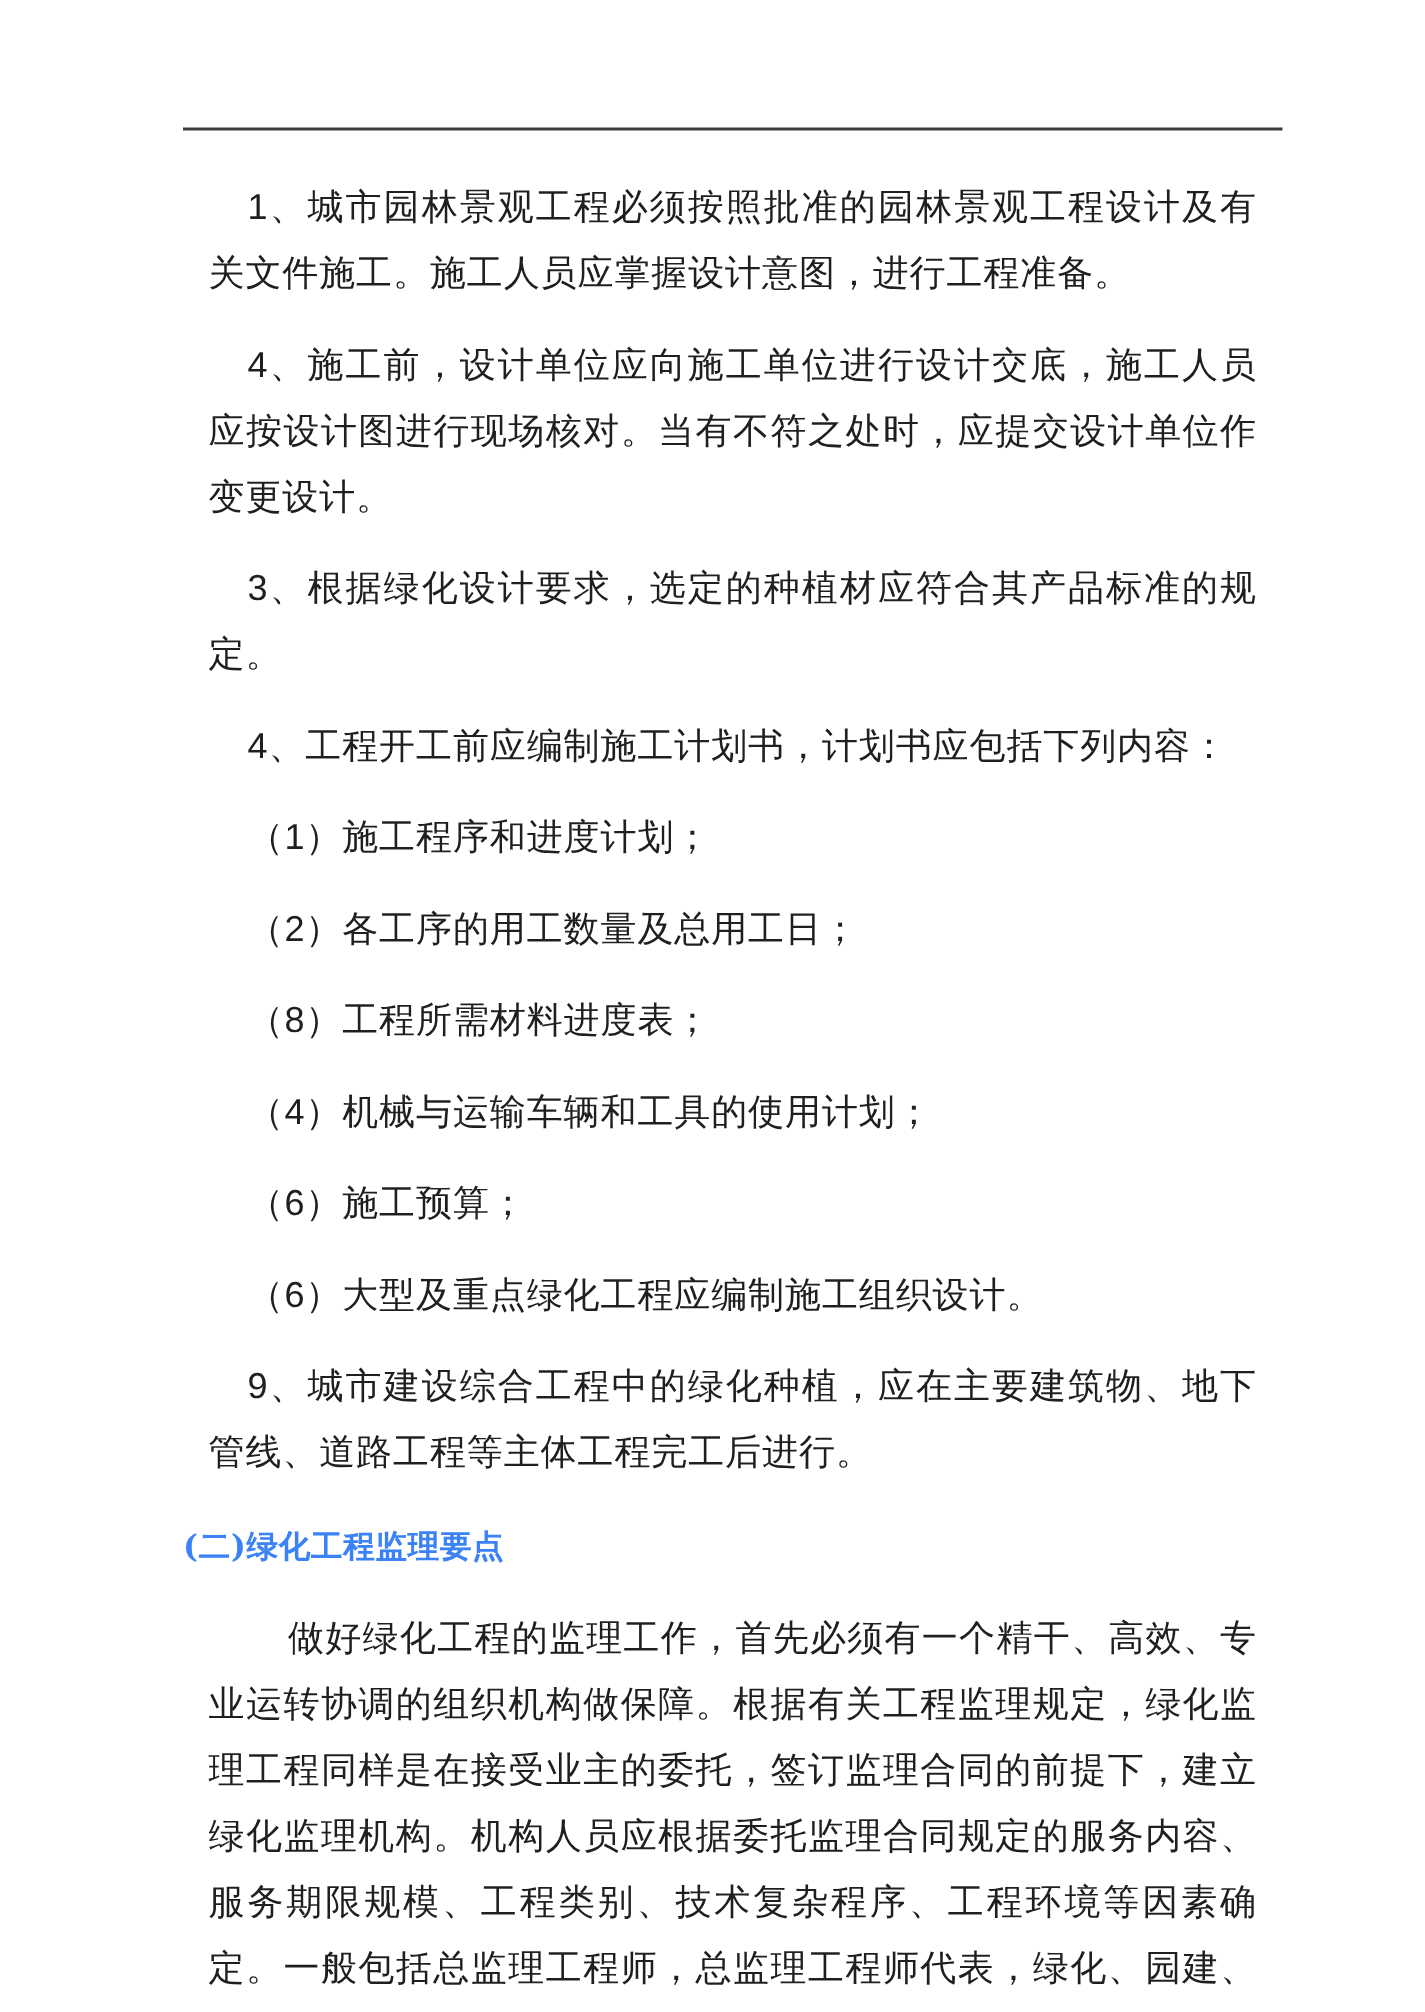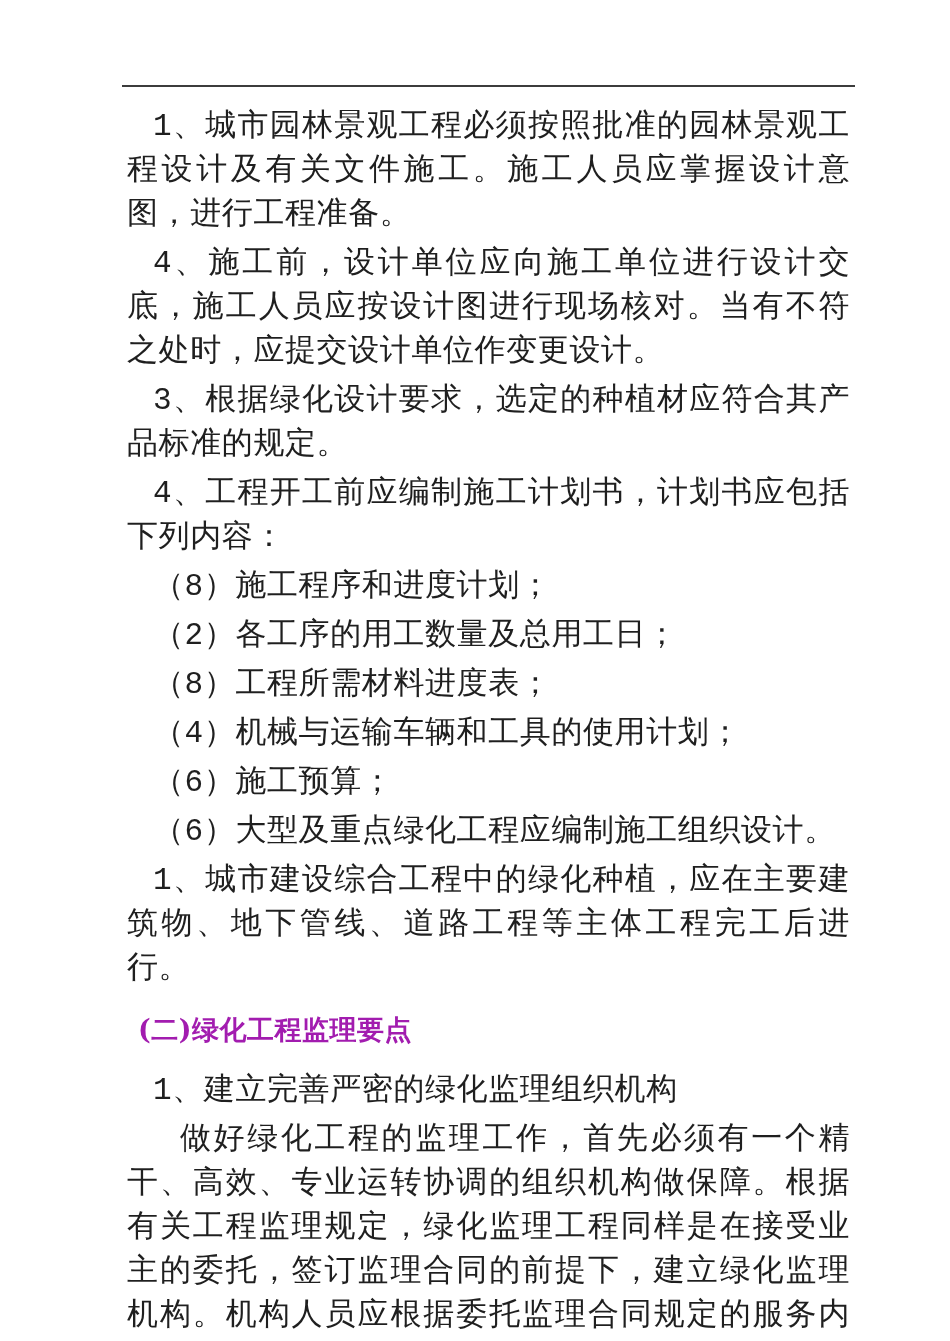--- a/index.html
+++ b/index.html
@@ -34,53 +34,53 @@
 
   .content {
     position: absolute;
     left: 122px;
     top: 100px;
     width: 733px;
   }
 
   
   .p {
-    font-size: 31px;
+    font-size: 24px;
     line-height: 44px;
     letter-spacing: 0.6px;
     text-align: justify;
     text-justify: inter-character;
-    margin: 5px;
+    margin: 17px;
     color: #1f1f1f;
     font-weight: 400;
-    font-family: Liberation Mono, monospace;
+    font-family: Liberation Sans, sans-serif;
   }
 
   
   .p-item {
     text-indent: 26px;
   }
 
   
   .p-sub {
     padding-left: 26px;
     text-indent: 0;
   }
 
   
   .p-body {
     text-indent: 53px;
   }
 
   .heading {
-    font-size: 27px;
+    font-size: 21px;
     line-height: 46px;
     font-weight: 700;
-    color: #a21caf;
-    margin: 16px;
+    color: #3b82f6;
+    margin: 0;
     letter-spacing: 0.5px;
     text-indent: 0;
     font-family: "DejaVu Serif", "DejaVu Sans", serif;
   }
 </style>
 </head>
 <body>
 
 <div class="page">
 
@@ -89,35 +89,34 @@
   <div class="content">
 
     <p class="p p-item">1、城市园林景观工程必须按照批准的园林景观工程设计及有关文件施工。施工人员应掌握设计意图，进行工程准备。</p>
 
     <p class="p p-item">4、施工前，设计单位应向施工单位进行设计交底，施工人员应按设计图进行现场核对。当有不符之处时，应提交设计单位作变更设计。</p>
 
     <p class="p p-item">3、根据绿化设计要求，选定的种植材应符合其产品标准的规定。</p>
 
     <p class="p p-item">4、工程开工前应编制施工计划书，计划书应包括下列内容：</p>
 
-    <p class="p p-sub">（8）施工程序和进度计划；</p>
+    <p class="p p-sub">（1）施工程序和进度计划；</p>
 
     <p class="p p-sub">（2）各工序的用工数量及总用工日；</p>
 
     <p class="p p-sub">（8）工程所需材料进度表；</p>
 
     <p class="p p-sub">（4）机械与运输车辆和工具的使用计划；</p>
 
 
     <p class="p p-sub">（6）施工预算；</p>
 
     <p class="p p-sub">（6）大型及重点绿化工程应编制施工组织设计。</p>
 
-    <p class="p p-item">1、城市建设综合工程中的绿化种植，应在主要建筑物、地下管线、道路工程等主体工程完工后进行。</p>
+    <p class="p p-item">9、城市建设综合工程中的绿化种植，应在主要建筑物、地下管线、道路工程等主体工程完工后进行。</p>
 
     <h2 class="heading">(二)绿化工程监理要点</h2>
 
-    <p class="p p-item">1、建立完善严密的绿化监理组织机构</p>
 
     <p class="p p-body">做好绿化工程的监理工作，首先必须有一个精干、高效、专业运转协调的组织机构做保障。根据有关工程监理规定，绿化监理工程同样是在接受业主的委托，签订监理合同的前提下，建立绿化监理机构。机构人员应根据委托监理合同规定的服务内容、服务期限规模、工程类别、技术复杂程序、工程环境等因素确定。一般包括总监理工程师，总监理工程师代表，绿化、园建、水电专业监理工程师和监理员。按照总监负责制的工作制度，总监理工程师负责全面工作，组织各专业监理人员编写监理规划，参加设计交底会，并将会议纪要签证，任命各专业分工人员。绿化监理机构同时</p>
 
   </div>
 </div>
 
 </body></html>

